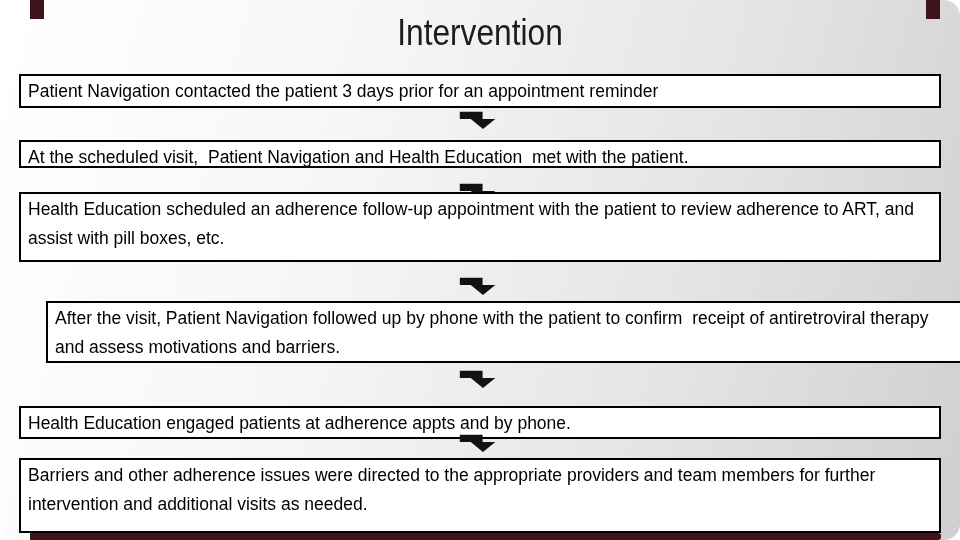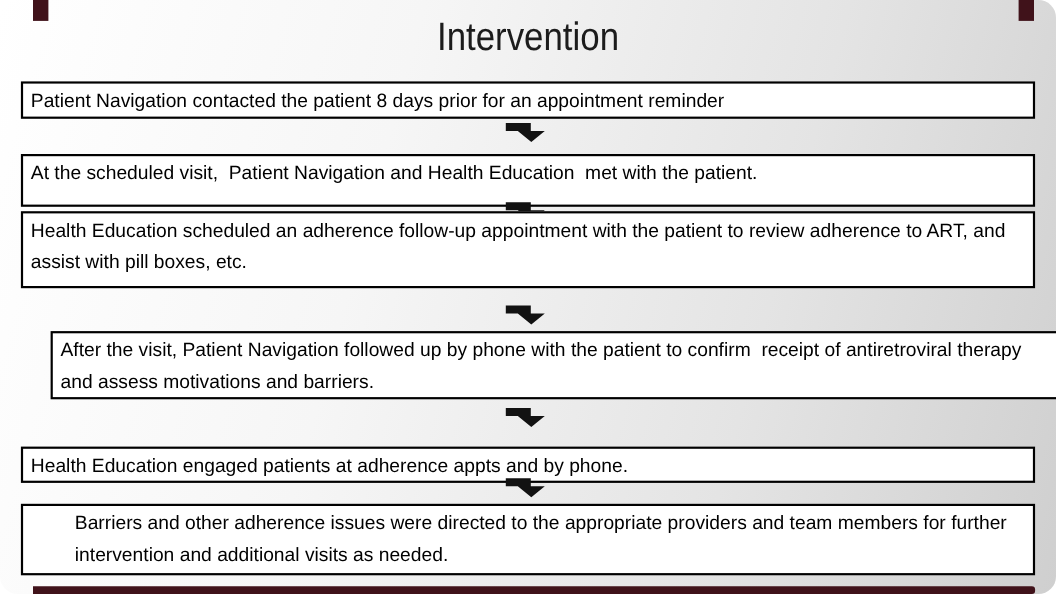--- a/index.html
+++ b/index.html
@@ -54,25 +54,25 @@
     color: #000000;
   }
   .box .box-text {
     display: block;
     padding: 1px 7px;
     font-size: 17.5px;
     line-height: 29px;
     white-space: pre-wrap;
   }
   .b1 { top: 74px;  height: 34px; }
-  .b2 { top: 140px; height: 48px; }
+  .b2 { top: 140px; height: 28px; }
   .b3 { top: 192px; height: 70px; }
   .b4 { top: 301px; height: 62px; margin-left: 27px; }
   .b5 { top: 394px; height: 33px; margin-top: 12px; }
-  .b6 { top: 458px; height: 65px; padding-left: 40px; }
+  .b6 { top: 458px; height: 75px; }
 
   .arrow {
     position: absolute;
     left: 457px;
     width: 42px;
     height: 20px;
     fill: var(--arrow-color, #121212);
   }
   .a1 { top: 110px; }
   .a2 { top: 182px; }
@@ -100,21 +100,21 @@
     </defs>
   </svg>
 
   <div class="mark mark-tl"></div>
   <div class="mark mark-tr"></div>
   <div class="mark mark-bottom"></div>
 
   <h1 class="title">Intervention</h1>
 
   <div class="box b1">
-    <span class="box-text">Patient Navigation contacted the patient 8 days prior for an appointment reminder</span>
+    <span class="box-text">Patient Navigation contacted the patient 3 days prior for an appointment reminder</span>
   </div>
 
   <svg class="arrow a1" viewBox="0 0 42 22">
       <use href="#bent-arrow"></use>
     </svg>
 
   <div class="box b2">
     <span class="box-text">At the scheduled visit,  Patient Navigation and Health Education  met with the patient.</span>
   </div>
 

